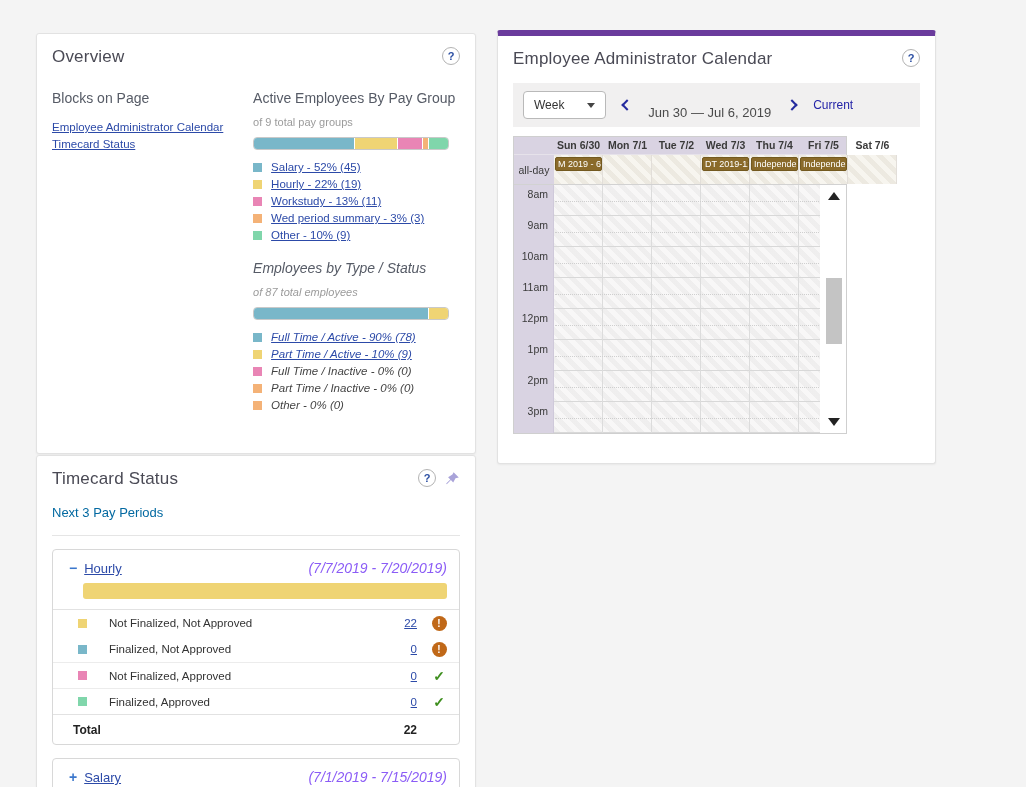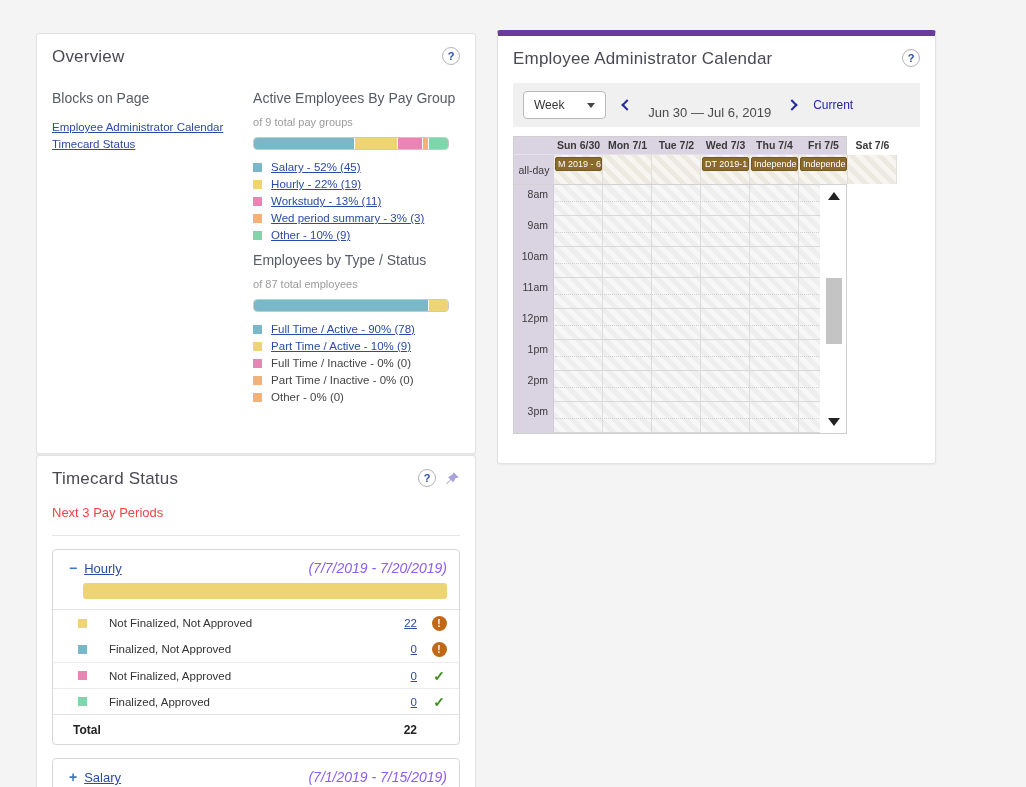--- a/index.html
+++ b/index.html
@@ -29,21 +29,21 @@
   .section-h { font-size:14px; color:#565b66; line-height:18px; }
   .blocks-links { margin-top:14px; display:flex; flex-direction:column; gap:5px; font-size:11.5px; }
   .muted { font-size:11px; color:#9b9b9b; margin-top:9px; }
   .stack-bar { display:flex; height:13px; width:196px; border:1px solid #c9c9c9; border-radius:4px; overflow:hidden; background:#fff; margin-top:9px; }
   .seg { height:100%; border-right:1px solid #fff; }
   .seg:last-child { border-right:none; }
   .legend { list-style:none; margin:11px 0 0; padding:0; }
   .legend li { display:flex; align-items:center; margin-bottom:5px; font-size:11.5px; min-height:11px; }
   .swatch { width:9px; height:9px; flex:none; margin-right:9px; }
   .legend .plain { color:#444; }
-  .ov-right .group2 { margin-top:10px; }
+  .ov-right .group2 { margin-top:18px;font-style:italic; }
 
   
   #calendar-panel { left:497px; top:30px; width:439px; height:434px; border-top:6px solid #6a3b9c; }
   .cal-toolbar { margin-top:14px; background:#f1f0f0; height:44px; display:flex; align-items:center; padding:0 10px; position:relative; }
   .week-btn { background:#fff; border:1px solid #b9b9b9; border-radius:4px; padding:6px 10px; font-size:12px; color:#333; display:flex; align-items:center; gap:23px; cursor:pointer; }
   .caret-down { width:0; height:0; border-left:4px solid transparent; border-right:4px solid transparent; border-top:5px solid #444; }
   .cal-nav { display:flex; align-items:center; gap:17px; margin:0 auto; padding-right:40px; }
   .chev { width:8px; height:8px; border-left:2px solid #232a9e; border-bottom:2px solid #232a9e; display:inline-block; cursor:pointer; }
   .chev.left  { transform:rotate(45deg); }
   .chev.right { transform:rotate(225deg); }
@@ -76,21 +76,21 @@
       repeating-linear-gradient(45deg, rgba(0,0,0,0.035) 0 5px, transparent 5px 10px);
     cursor:pointer; }
   .half { position:absolute; left:41px; right:27px; height:0; border-top:1px dotted #cfcfcf; }
   .sb { position:absolute; right:3px; top:3px; bottom:3px; width:18px; }
   .tri-up { position:absolute; top:4px; left:3px; width:0; height:0; border-left:6px solid transparent; border-right:6px solid transparent; border-bottom:8px solid #222; cursor:pointer; }
   .tri-down { position:absolute; bottom:4px; left:3px; width:0; height:0; border-left:6px solid transparent; border-right:6px solid transparent; border-top:8px solid #222; cursor:pointer; }
   .sb-thumb { position:absolute; top:90px; height:66px; left:1px; width:16px; background:#c4c4c4; cursor:grab; }
 
   
   #timecard-panel { left:36px; top:455px; width:440px; height:560px; }
-  .tc-sub { font-size:13px; color:#ef4444; margin-top:16px; }
+  .tc-sub { font-size:13px; color:#0369a1; margin-top:16px; }
   .tc-hr { border:none; border-top:1px solid #e5e5e5; margin:15px 0 0; }
   .tc-box { border:1px solid #d8d8d8; border-radius:4px; margin-top:13px; overflow:hidden; }
   .tc-head { padding:10px 12px 10px 16px; }
   .tc-head-row { display:flex; align-items:baseline; }
   .toggle { color:#3b77cc; font-weight:bold; font-size:14px; margin-right:7px; cursor:pointer; }
   .tc-link { font-size:13px; }
   .tc-dates { margin-left:auto; color:#8b5cf6; font-size:14px;font-style:italic; }
   .tc-bar { display:flex; height:16px; border-radius:3px; overflow:hidden; margin:7px 0 0 14px; }
   .tc-bar .seg { border-right:none; }
   .tc-rows { border-top:1px solid #e2e2e2; }

